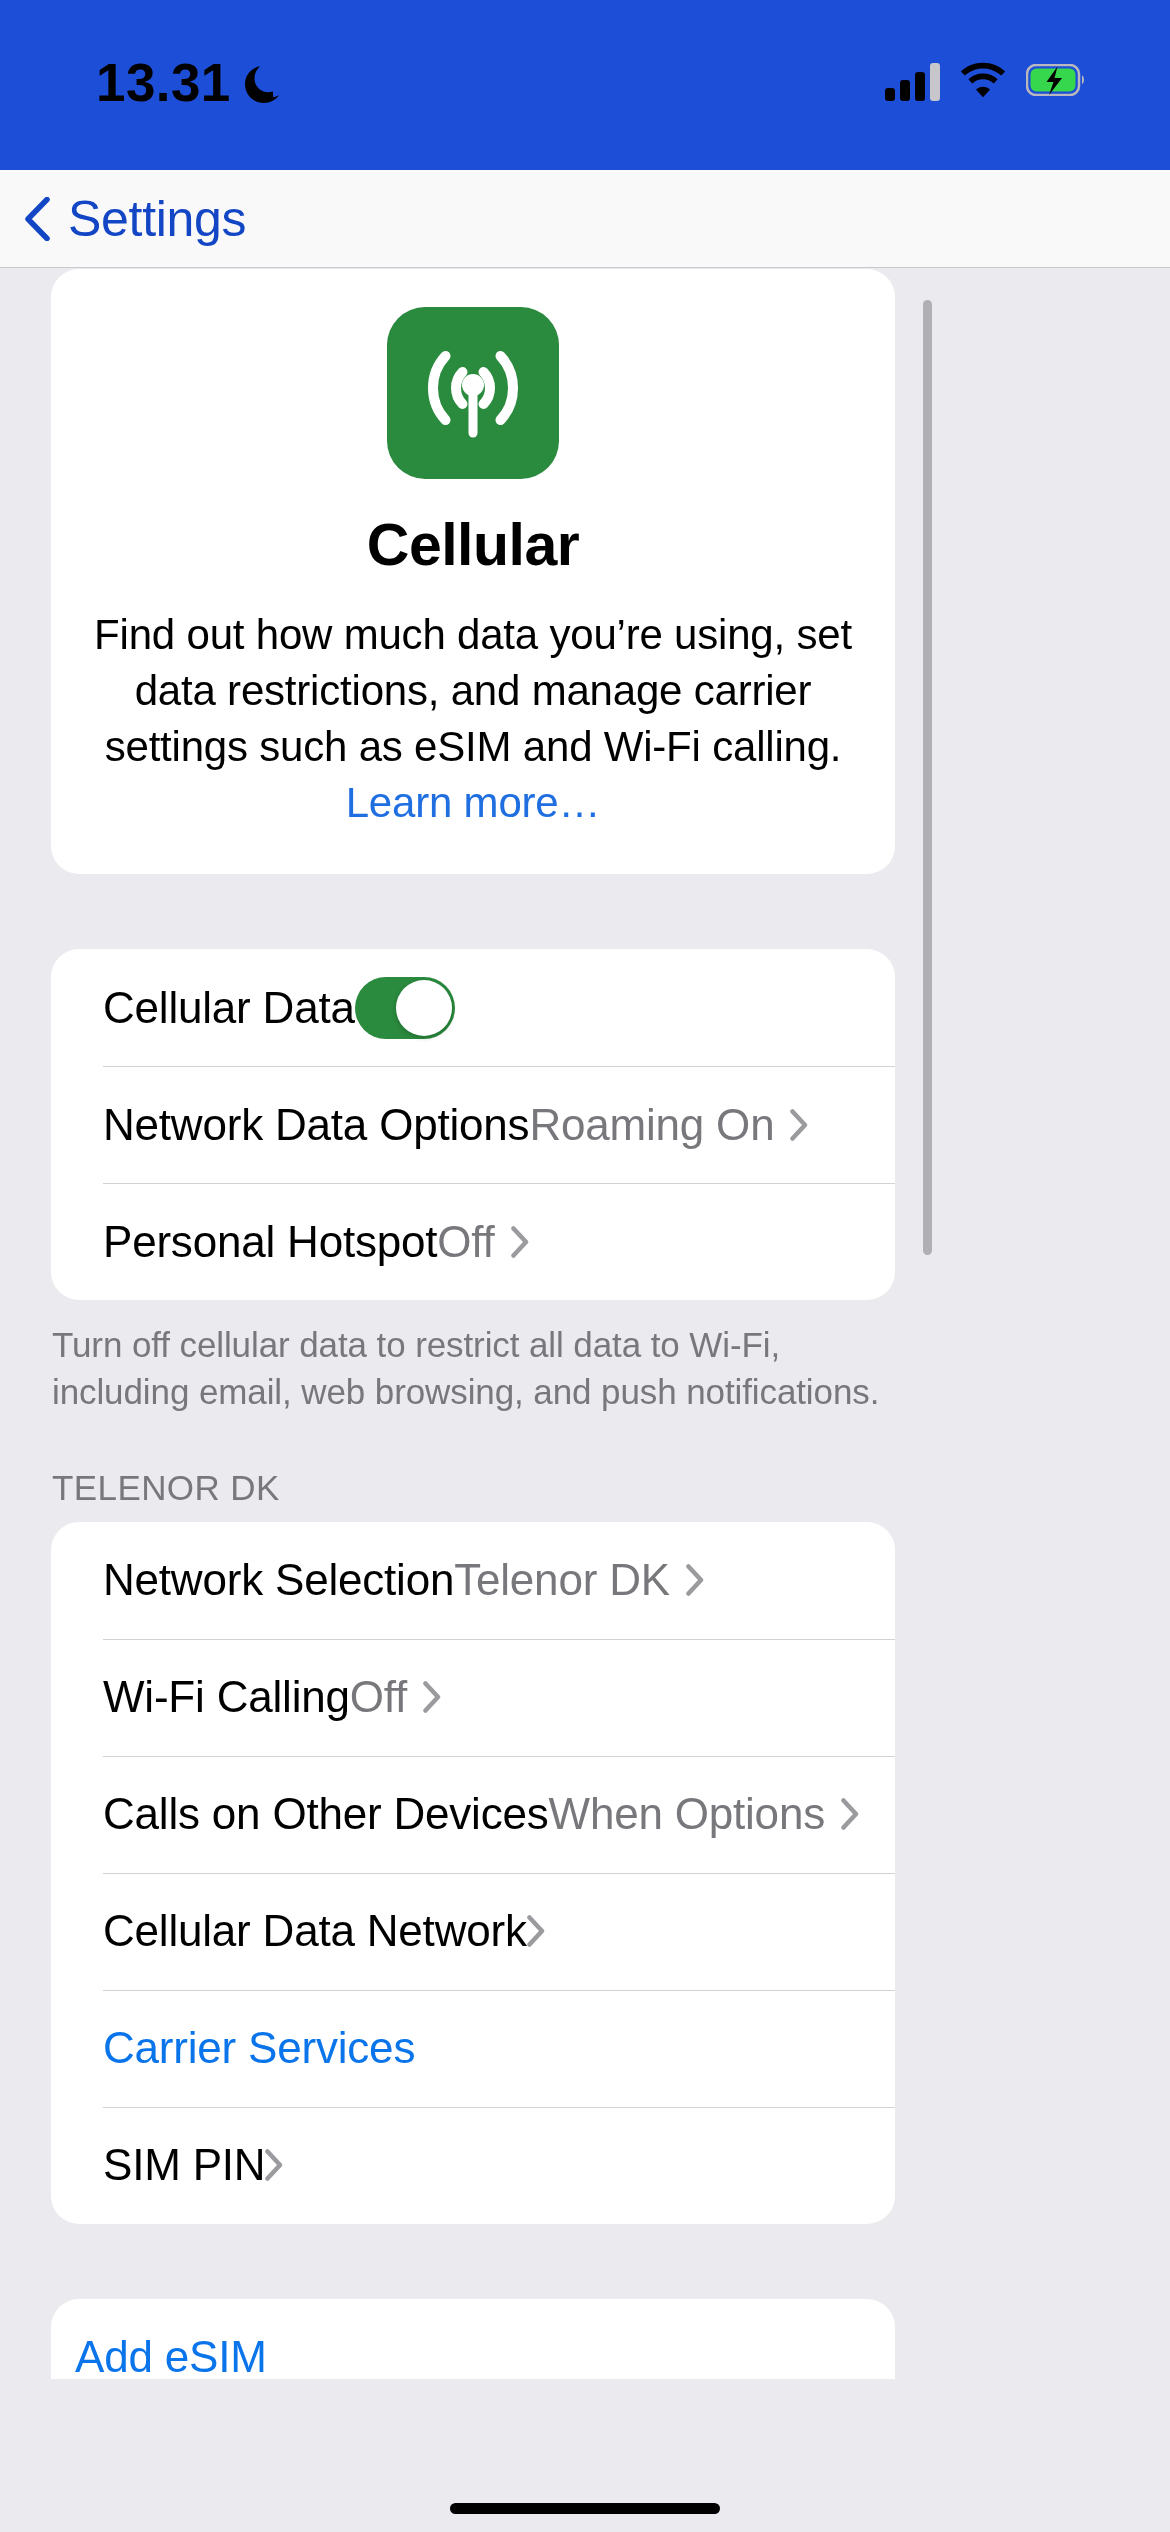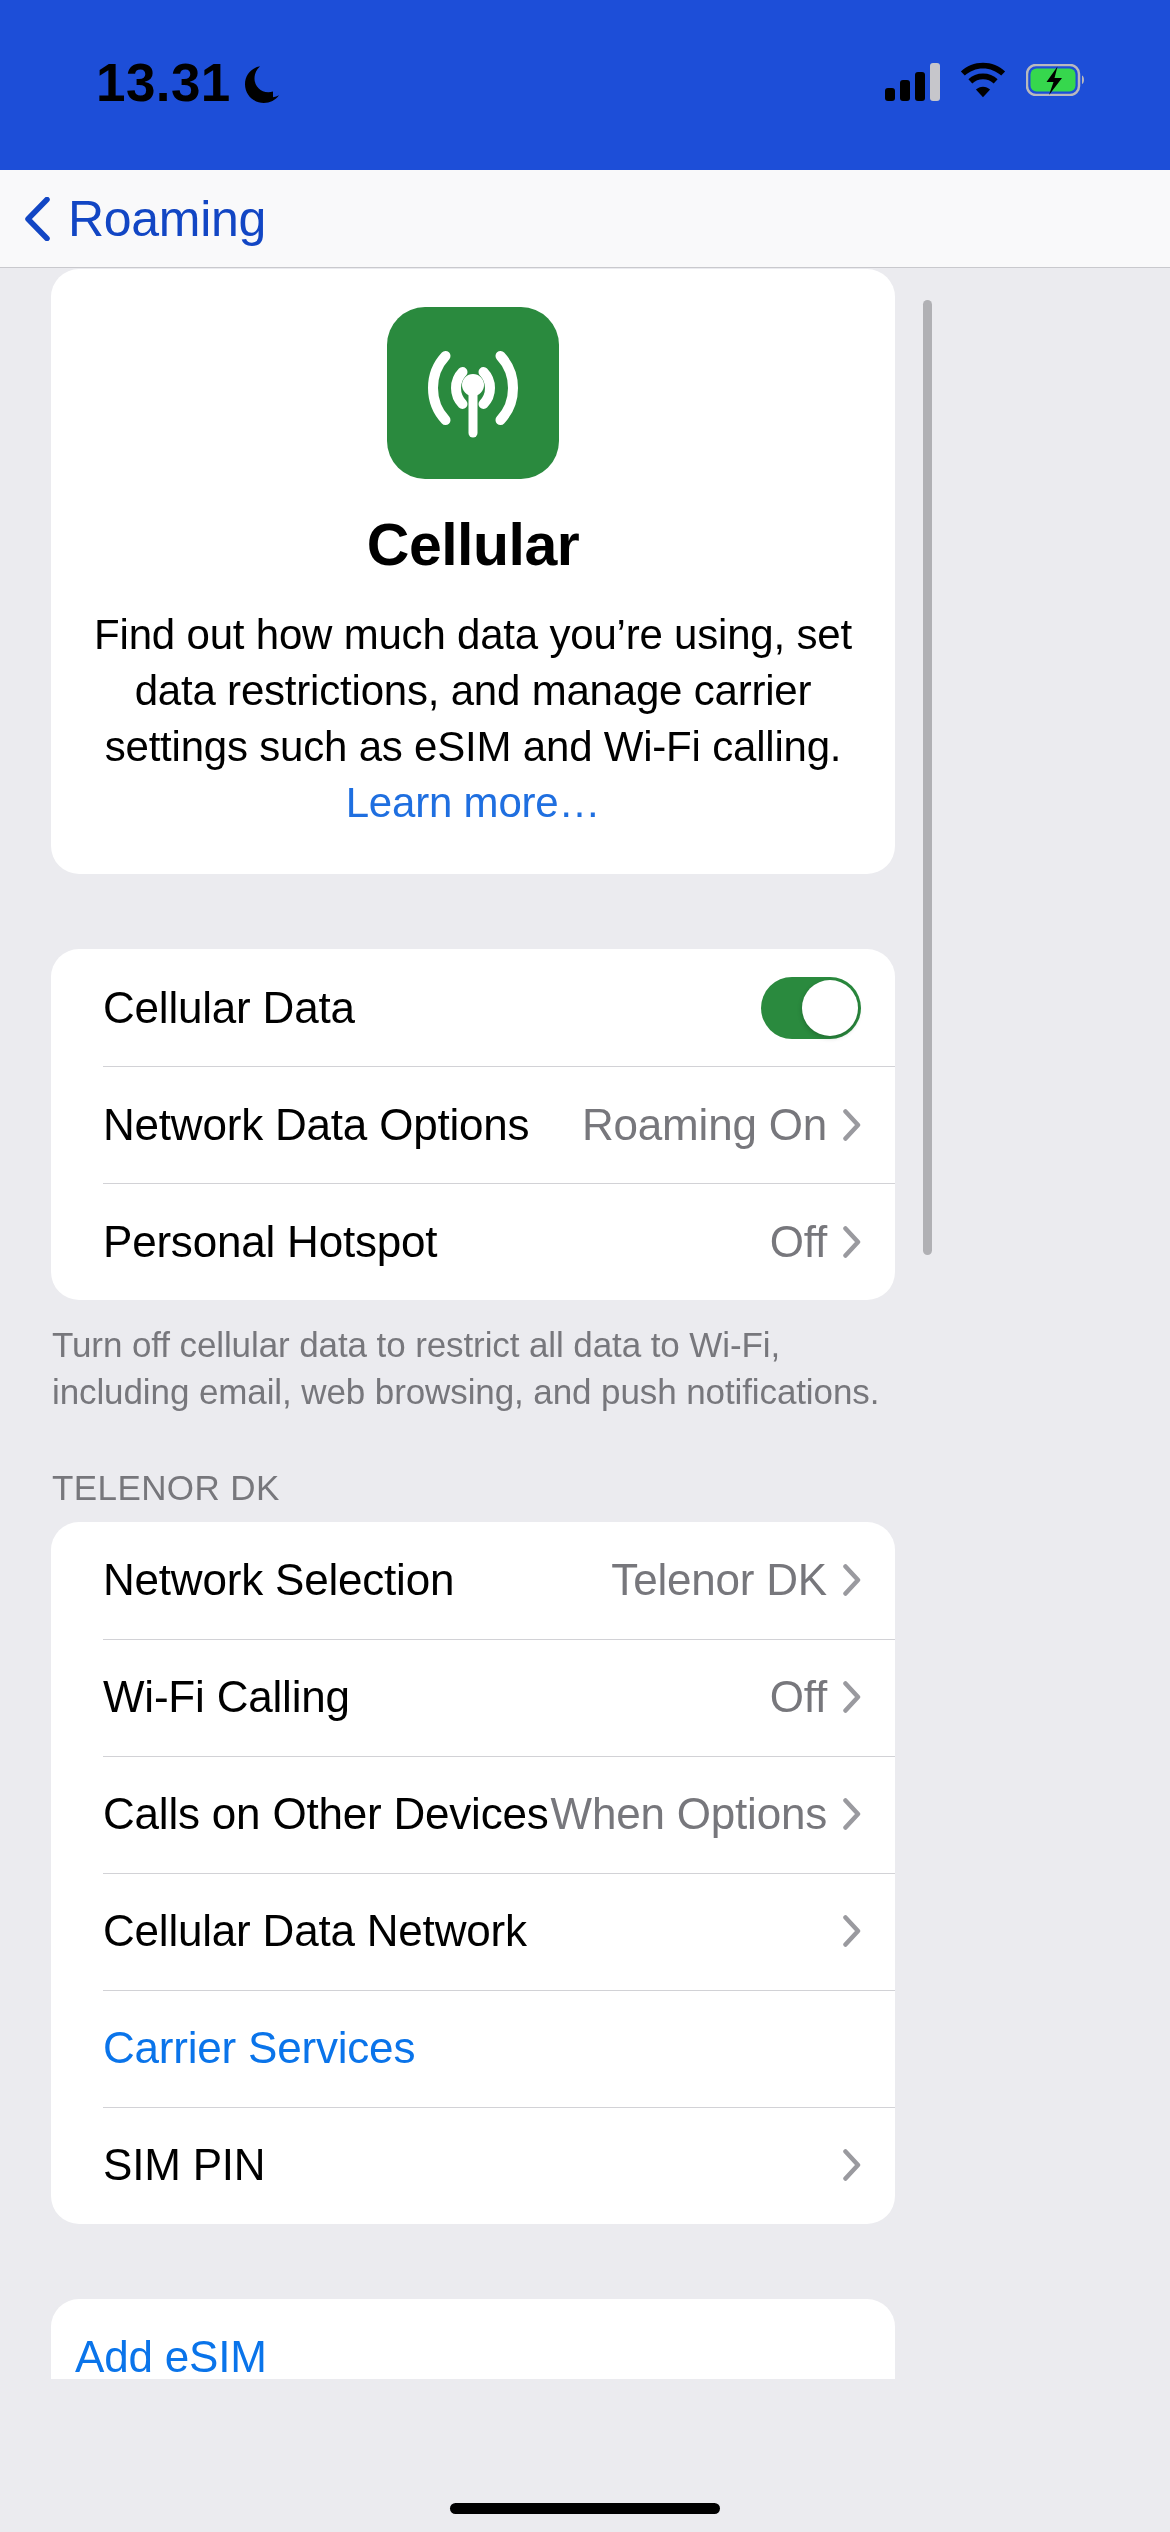--- a/index.html
+++ b/index.html
@@ -173,21 +173,20 @@
     border-radius: 28px;
     margin: 0 51px;
     overflow: hidden;
   }
   .group-gap-lg { height: 75px; }
 
   .row {
     position: relative;
     display: flex;
     align-items: center;
-    justify-content: space-between;
     min-height: 117px;
     padding: 0 34px 0 52px;
   }
   .row + .row::before {
     content: "";
     position: absolute;
     top: 0; left: 52px; right: 0;
     height: 1px;
     background: #d2d2d6;
   }
@@ -311,21 +310,21 @@
     </div>
   </div>
 
   <div class="nav-bar">
     <div class="back-button">
       <span>
         <svg class="chevron-left" viewBox="0 0 26 44">
           <path d="M23 2.5L4 22l19 19.5" fill="none" stroke="#1246c4" stroke-width="5.5" stroke-linecap="round" stroke-linejoin="round"></path>
         </svg>
       </span>
-      <span class="back-label">Roaming</span>
+      <span class="back-label">Settings</span>
     </div>
   </div>
 
   <div class="content">
 
     <div class="scroll-indicator"></div>
 
     <div class="hero-card">
       <div class="app-icon">
         <svg width="118" height="118" viewBox="0 0 118 118">

